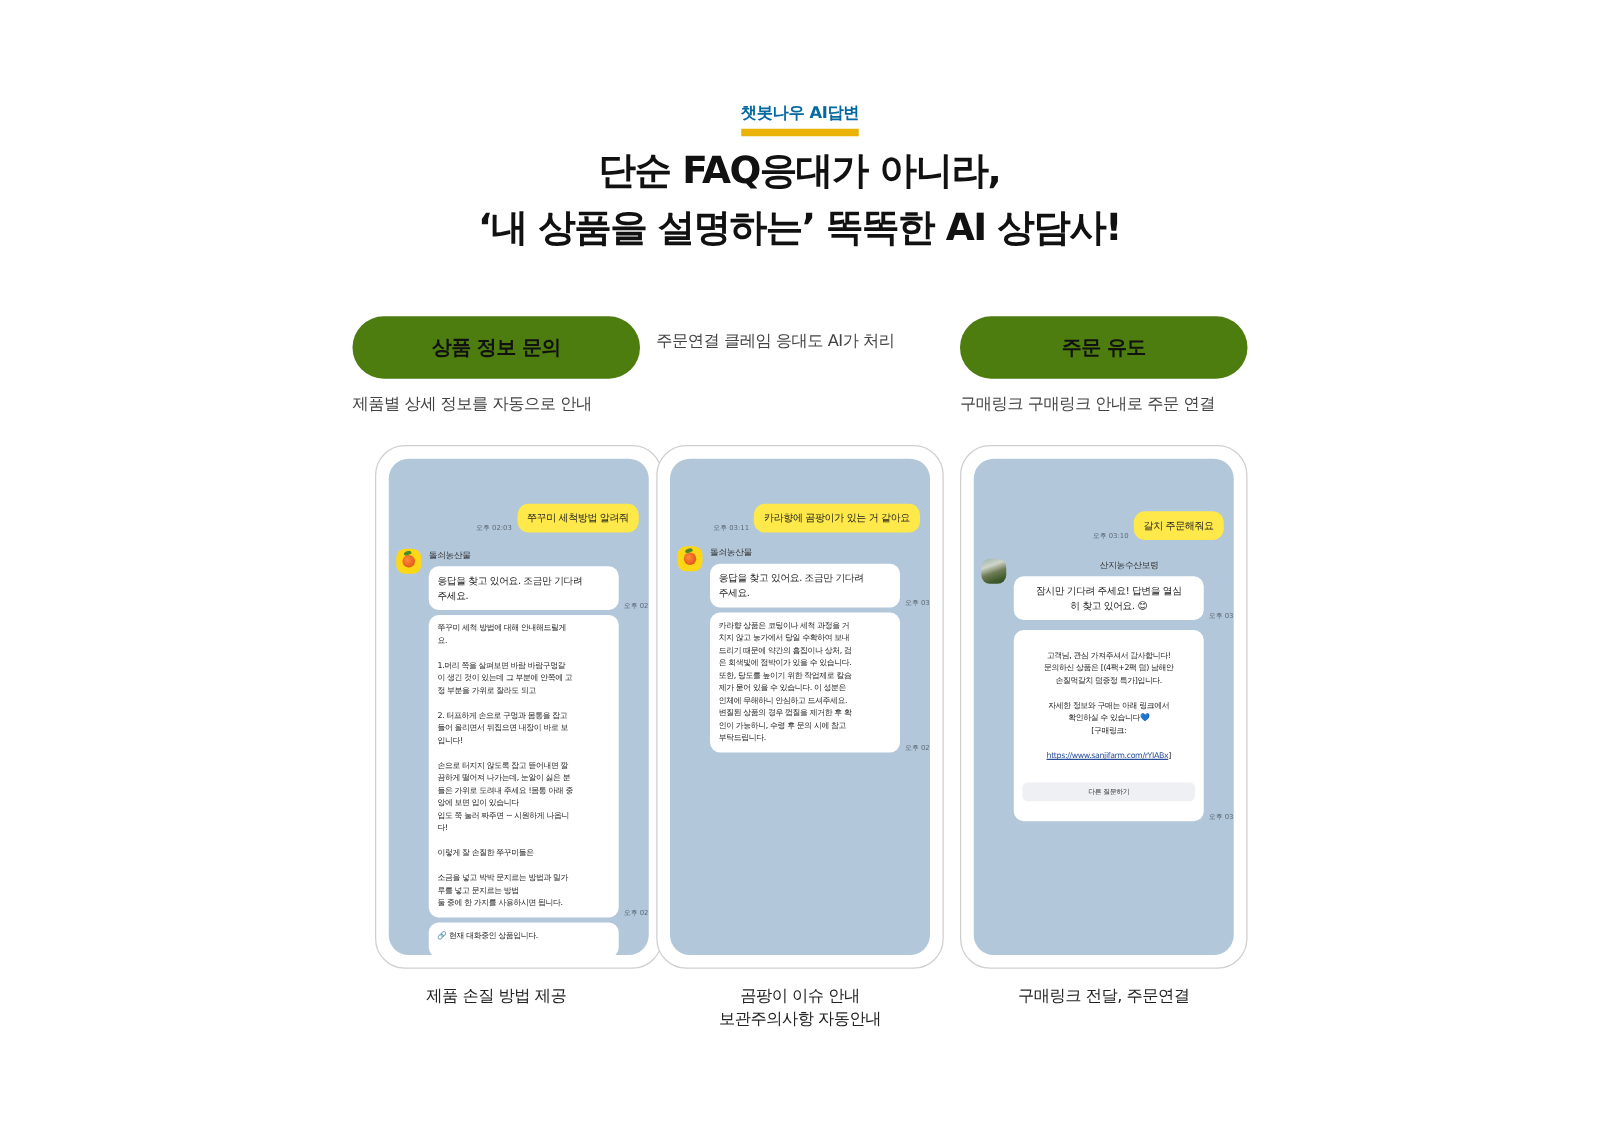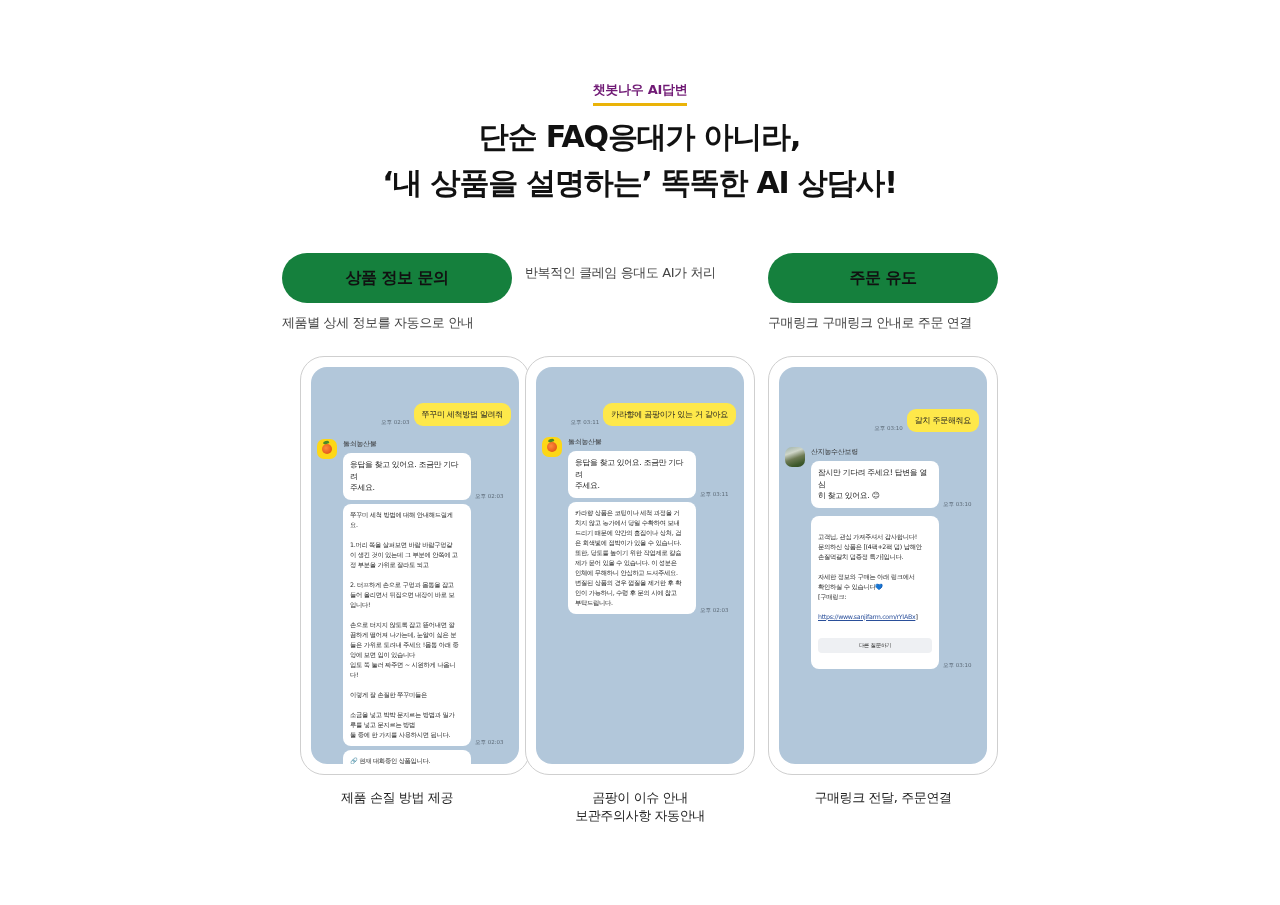--- a/index.html
+++ b/index.html
@@ -1,46 +1,46 @@
 <!DOCTYPE html>
 <html><head>
 <meta charset="utf-8">
 <style>
   * { box-sizing: border-box; margin: 0; padding: 0; }
   html, body { width: 1280px; height: 905px; background: #ffffff; overflow: hidden; }
   body { font-family: "DejaVu Sans", "Liberation Sans", sans-serif; color: #111; position: relative; }
 
   .eyebrow { position: absolute; top: 79px; left: 0; width: 1280px; text-align: center; }
-  .eyebrow span { display: inline-block; font-size: 13px; font-weight: 600; color: #701a75; padding-bottom: 4px; border-bottom: 3px solid #eab308; letter-spacing: -0.3px; }
+  .eyebrow span { display: inline-block; font-size: 13px; font-weight: 600; color: #0369a1; padding-bottom: 4px; border-bottom: 6px solid #eab308; letter-spacing: -0.3px; }
 
   .headline { position: absolute; top: 114px; left: 0; width: 1279px; text-align: center; font-weight: 800; font-size: 30px; line-height: 46px; letter-spacing: -1.2px; color: #111; }
 
   .col { position: absolute; top: 253px; width: 230px; }
   .col.c1 { left: 282px; } .col.c2 { left: 525px; } .col.c3 { left: 768px; }
 
-  .pill { height: 50px; border-radius: 25px; background: #15803d; display: flex; align-items: center; justify-content: center; font-weight: 700; font-size: 16px; color: #111; letter-spacing: -0.5px; cursor: pointer; }
+  .pill { height: 50px; border-radius: 25px; background: #4d7c0f; display: flex; align-items: center; justify-content: center; font-weight: 700; font-size: 16px; color: #111; letter-spacing: -0.5px; cursor: pointer; }
   .subtitle { margin-top: 11px; font-size: 13px; color: #444; letter-spacing: -0.4px; }
 
   .phone { position: absolute; top: 356px; width: 230px; height: 419px; border: 1px solid #cfcfcf; border-radius: 24px; background: #fff; }
-  .phone.p1 { left: 300px; } .phone.p2 { left: 525px; } .phone.p3 { left: 768px; }
+  .phone.p1 { left: 300px; } .phone.p2 { left: 525px; } .phone.p3 { left: 768px; text-align: center; }
   .screen { position: absolute; top: 10px; left: 10px; right: 10px; bottom: 10px; background: #b2c7da; border-radius: 16px; overflow: hidden; }
 
   .row-out { position: absolute; right: 8px; display: flex; align-items: flex-end; gap: 4px; }
   .bubble-out { background: #fee84a; border-radius: 9px; padding: 6px 8px; font-size: 8px; color: #222; letter-spacing: -0.3px; white-space: nowrap; }
   .time { font-size: 5.5px; color: #5d6b78; white-space: nowrap; }
 
   .sender { position: absolute; left: 6px; display: flex; gap: 6px; }
   .avatar { width: 20px; height: 20px; border-radius: 7px; background: #fdd716; display: flex; align-items: center; justify-content: center; flex-shrink: 0; }
   .peach { width: 10px; height: 10px; border-radius: 50%; background: radial-gradient(circle at 40% 40%, #ff8a3d, #d8460c); position: relative; }
   .peach:before { content: ""; position: absolute; top: -3px; left: 1px; width: 6px; height: 3px; background: #4a8a2a; border-radius: 50% 50% 0 50%; transform: rotate(-20deg); }
   .avatar.photo { background: linear-gradient(160deg, #9bb0a8 0%, #cfd6c9 30%, #6e7b55 55%, #3f5a2c 80%, #2f4a22 100%); }
   .sender-name { font-size: 7px; color: #333; letter-spacing: -0.3px; margin-bottom: 4px; }
   .msgs { display: flex; flex-direction: column; gap: 4px; }
   .msg-row { display: flex; align-items: flex-end; gap: 4px; }
-  .bubble-in { background: #fff; border-radius: 8px; padding: 6px 7px; font-size: 7.5px; line-height: 11px; color: #222; letter-spacing: -0.3px; width: 128px; white-space: pre-line; }
+  .bubble-in { background: #fff; border-radius: 8px; padding: 6px 7px; font-size: 7.5px; line-height: 11px; color: #222; letter-spacing: -0.3px; width: 152px; white-space: pre-line; }
   .bubble-in.small { font-size: 6.3px; line-height: 10px; }
   .bubble-in.large { font-size: 7.8px; line-height: 11.5px; }
   .link { color: #2a4f9a; text-decoration: underline; }
   .btn-ghost { margin-top: 6px; background: #eef0f3; border-radius: 4px; height: 15px; display: flex; align-items: center; justify-content: center; font-size: 5.5px; color: #333; cursor: pointer; }
   .heart { color: #1e74e8; }
 
   .caption { position: absolute; top: 789px; width: 230px; text-align: center; font-size: 13px; line-height: 18px; color: #222; letter-spacing: -0.4px; white-space: pre-line; }
   .caption.k1 { left: 282px; } .caption.k2 { left: 525px; } .caption.k3 { left: 768px; }
 </style>
 </head>
@@ -106,21 +106,21 @@
             <div class="bubble-in small" style="padding-bottom:12px;">🔗 현재 대화중인 상품입니다.</div>
           </div>
         </div>
       </div>
     </div>
   </div>
 </div>
 <div class="caption k1">제품 손질 방법 제공</div>
 
 <div class="col c2">
-  <div class="subtitle">반복적인 클레임 응대도 AI가 처리</div>
+  <div class="subtitle">주문연결 클레임 응대도 AI가 처리</div>
 </div>
 <div class="phone p2">
   <div class="screen">
     <div class="row-out" style="top:36px;">
       <span class="time">오후 03:11</span>
       <div class="bubble-out">카라향에 곰팡이가 있는 거 같아요</div>
     </div>
     <div class="sender" style="top:70px;">
       <div class="avatar">
           <div class="peach"></div>

